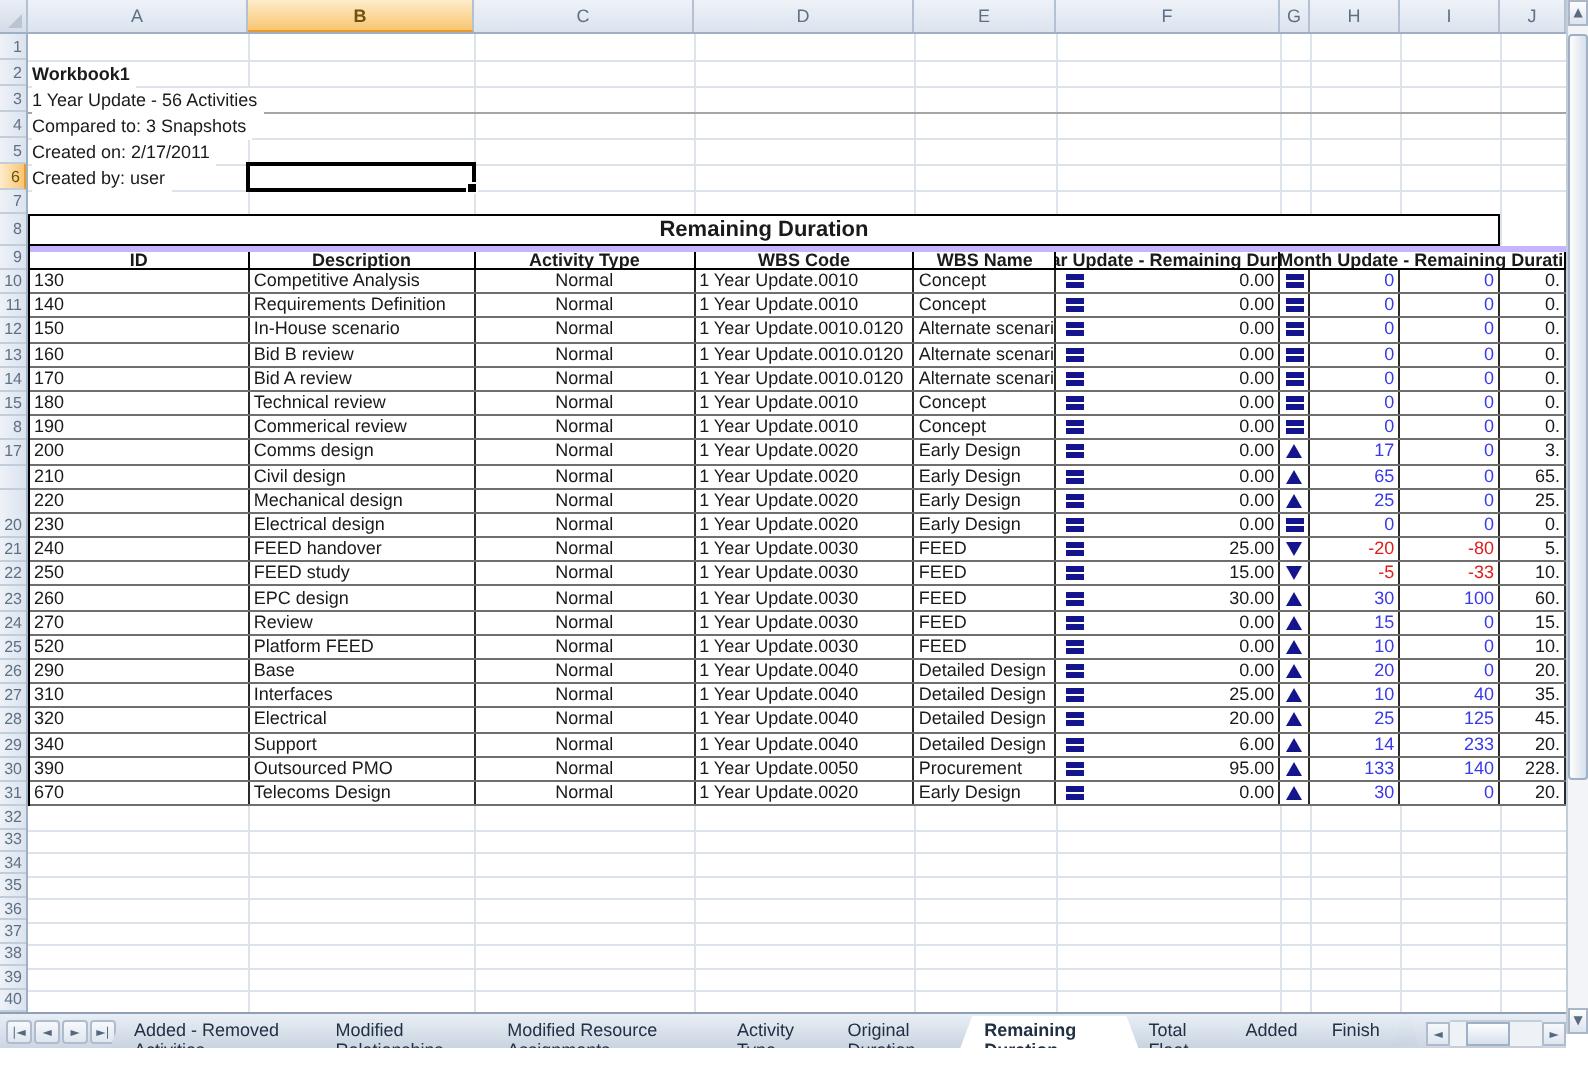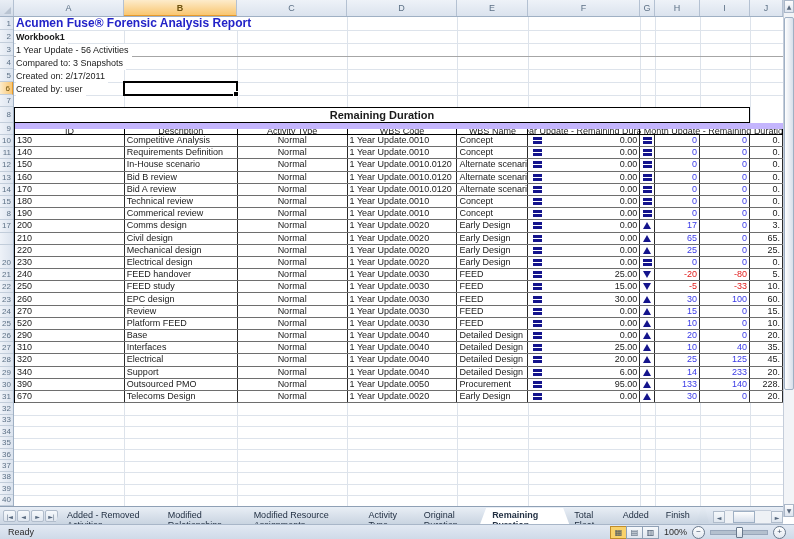--- a/index.html
+++ b/index.html
@@ -26,21 +26,21 @@
   .hline.dark{background:#a6a6a6;}
   .inforow{position:absolute;left:2px;white-space:nowrap;background:#fff;padding:0 3px 0 0;line-height:13px;}
   .r1{top:0;font-size:12px;font-weight:bold;color:#2323c8;}
   .r2{top:14px;font-weight:bold;}
   .r3{top:27px;} .r4{top:40px;} .r5{top:53px;} .r6{top:66px;}
   .titlebox{position:absolute;left:0;top:90px;width:736px;height:16px;box-sizing:border-box;border:1px solid #000;
             background:#fff;display:flex;align-items:center;justify-content:center;font-weight:bold;font-size:11px;z-index:3;}
   
   .tbl{position:absolute;left:0;top:106px;width:769px;background:#fff;z-index:2;border-left:1px solid #000;box-sizing:border-box;}
   .trow{display:flex;height:12.2px;box-sizing:border-box;border-bottom:1px solid #6e6e6e;}
-  .trow.hdr{height:12px;border-top:6px solid #c4b5fd;border-bottom:1px solid #000;font-weight:normal;}
+  .trow.hdr{height:12px;border-top:3px solid #c4b5fd;border-bottom:1px solid #000;font-weight:bold;}
   .tc{box-sizing:border-box;border-right:1px solid #2b2b2b;overflow:hidden;white-space:nowrap;
       display:flex;align-items:center;line-height:11px;}
   .trow.hdr .tc{justify-content:center;border-right:1px solid #000;}
   .tc.l{padding-left:2px;justify-content:flex-start;}
   .tc.r{padding-right:2px;justify-content:flex-end;}
   .tc.c{justify-content:center;}
   .tc.split{justify-content:space-between;padding:0 2px 0 5px;}
   .tc.hleft{justify-content:flex-start;padding-left:2px;}
   .num-pos{color:#3a3ae6;} .num-neg{color:#e01b1b;}
   .ic-eq{width:9px;height:7px;background:linear-gradient(#14148c 0 3px,transparent 3px 4px,#14148c 4px 7px);flex:0 0 auto;}
@@ -170,21 +170,20 @@
         <div class="hline" style="top: 398px;"></div>
         <div class="hline" style="top: 409px;"></div>
         <div class="hline" style="top: 421px;"></div>
         <div class="hline" style="top: 432px;"></div>
         <div class="hline" style="top: 444px;"></div>
         <div class="hline" style="top: 455px;"></div>
         <div class="hline" style="top: 467px;"></div>
         <div class="hline" style="top: 478px;"></div>
       </div>
 
-    <div class="inforow r1">Acumen Fuse® Forensic Analysis Report</div>
     <div class="inforow r2">Workbook1</div>
     <div class="inforow r3">1 Year Update - 56 Activities</div>
     <div class="inforow r4">Compared to: 3 Snapshots</div>
     <div class="inforow r5">Created on: 2/17/2011</div>
     <div class="inforow r6">Created by: user</div>
 
     <div class="titlebox">Remaining Duration</div>
 
     <div class="tbl" id="tbl">
         <div class="trow hdr">
@@ -618,29 +617,13 @@
     <div class="tabstub"></div>
     <div class="hscroll">
       <div class="hbtn glyph">◄</div>
       <div class="htrack">
         <div class="hthumb"></div>
       </div>
       <div class="hbtn glyph">►</div>
     </div>
   </div>
 
-  <div class="statusbar">
-    <span class="ready">Ready</span>
-    <div class="sb-right">
-      <div class="viewgrp">
-        <div class="viewbtn sel glyph">▦</div>
-        <div class="viewbtn glyph">▤</div>
-        <div class="viewbtn glyph">▥</div>
-      </div>
-      <span>100%</span>
-      <div class="zoomring">−</div>
-      <div class="ztrack">
-        <div class="zthumb"></div>
-      </div>
-      <div class="zoomring">+</div>
-    </div>
-  </div>
 </div>
 
 </body></html>

